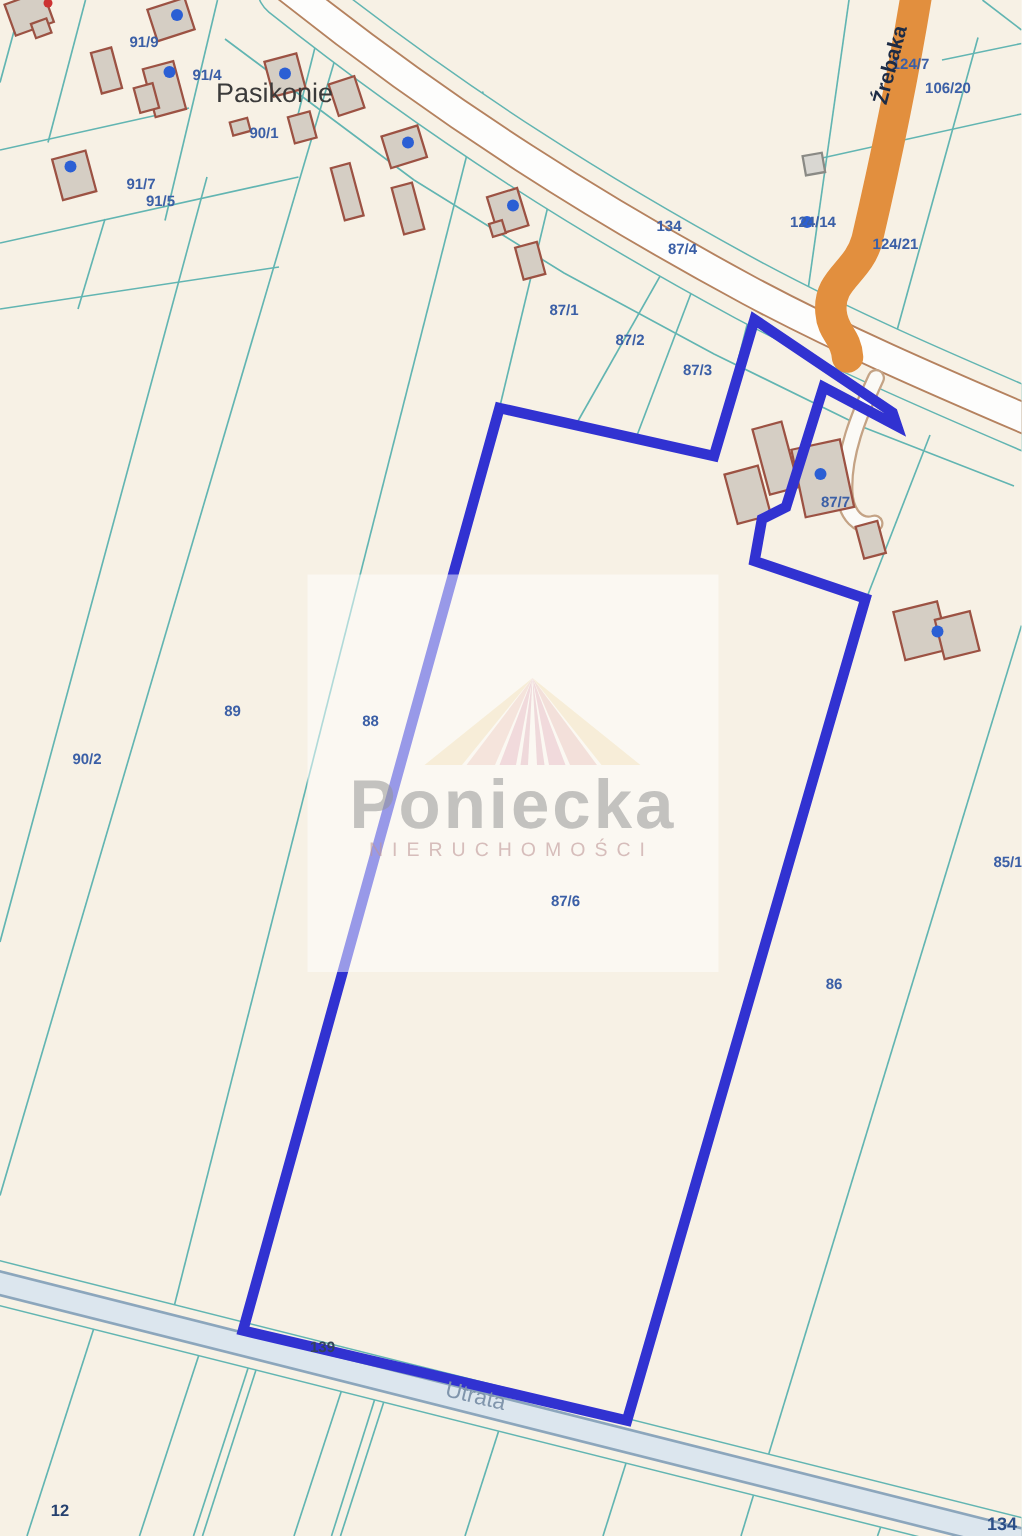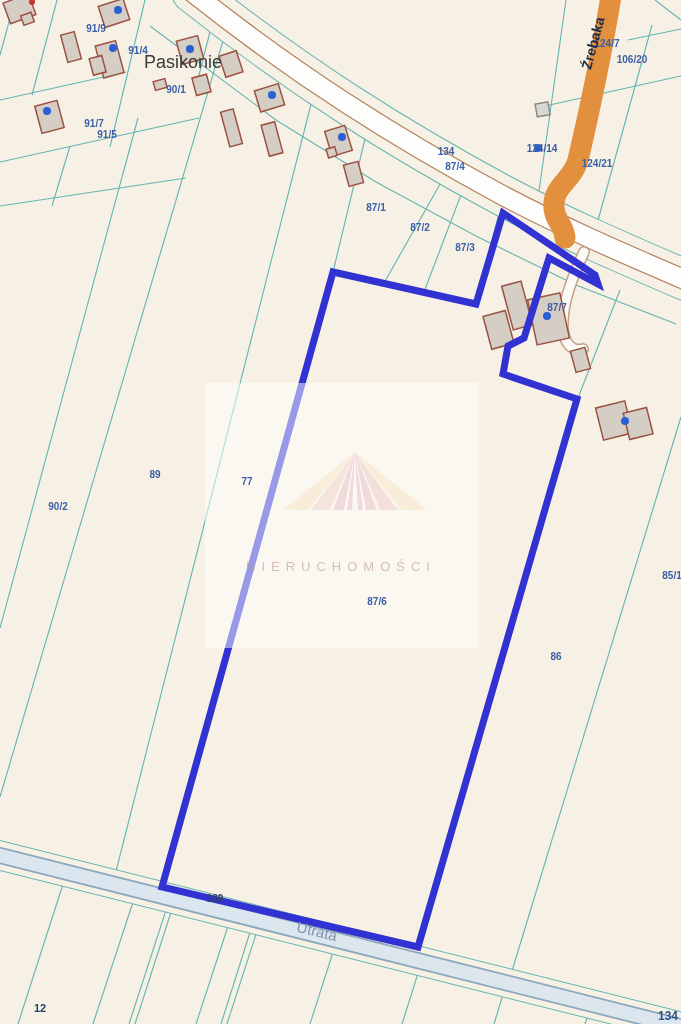--- a/index.html
+++ b/index.html
@@ -135,41 +135,42 @@
       <circle cx="272" cy="95" r="4"></circle>
       <circle cx="342" cy="137" r="4"></circle>
       <circle cx="538" cy="148" r="4"></circle>
       <circle cx="547" cy="316" r="4"></circle>
       <circle cx="625" cy="421" r="4"></circle>
       <circle cx="32" cy="2" r="3" fill="#cc3333"></circle>
     </g>
   </svg>
 
   <div class="wm-box"></div>
+  <div class="wm-name">Poniecka</div>
   <div class="wm-sub">NIERUCHOMOŚCI</div>
 
   <div class="lbl place" style="left:183px;top:62px;">Pasikonie</div>
 
   <div class="lbl" style="left:96px;top:29px;">91/9</div>
   <div class="lbl" style="left:138px;top:51px;">91/4</div>
   <div class="lbl" style="left:176px;top:90px;">90/1</div>
   <div class="lbl" style="left:54px;top:124px;margin-left:40px;">91/7</div>
   <div class="lbl" style="left:107px;top:135px;">91/5</div>
   <div class="lbl" style="left:446px;top:152px;">134</div>
   <div class="lbl" style="left:437px;top:167px;margin-left:18px;">87/4</div>
   <div class="lbl" style="left:376px;top:208px;">87/1</div>
   <div class="lbl" style="left:420px;top:228px;">87/2</div>
   <div class="lbl" style="left:465px;top:248px;text-align:right;">87/3</div>
   <div class="lbl" style="left:607px;top:44px;">124/7</div>
   <div class="lbl" style="left:632px;top:60px;">106/20</div>
   <div class="lbl" style="left:542px;top:149px;">124/14</div>
   <div class="lbl" style="left:597px;top:164px;">124/21</div>
-  <div class="lbl" style="left:557px;top:308px;">87/7</div>
+  <div class="lbl" style="left:557px;top:336px;">87/7</div>
   <div class="lbl" style="left:377px;top:602px;text-align:right;">87/6</div>
-  <div class="lbl" style="left:247px;top:482px;">77</div>
+  <div class="lbl" style="left:247px;top:482px;">88</div>
   <div class="lbl" style="left:155px;top:475px;text-align:center;">89</div>
   <div class="lbl" style="left:58px;top:507px;">90/2</div>
   <div class="lbl" style="left:556px;top:640px;margin-top:17px;">86</div>
   <div class="lbl" style="left:672px;top:576px;">85/1</div>
   <div class="lbl navy" style="left:40px;top:1008px;">12</div>
   <div class="lbl dark" style="left:215px;top:899px;">139</div>
   <div class="lbl big" style="left:668px;top:1016px;">134</div>
 
   <div class="lbl street-v" style="left:586px;top:62px;transform:rotate(-75deg);">Źrebaka</div>
   <div class="lbl street-h" style="left:317px;top:931px;">Utrata</div>

